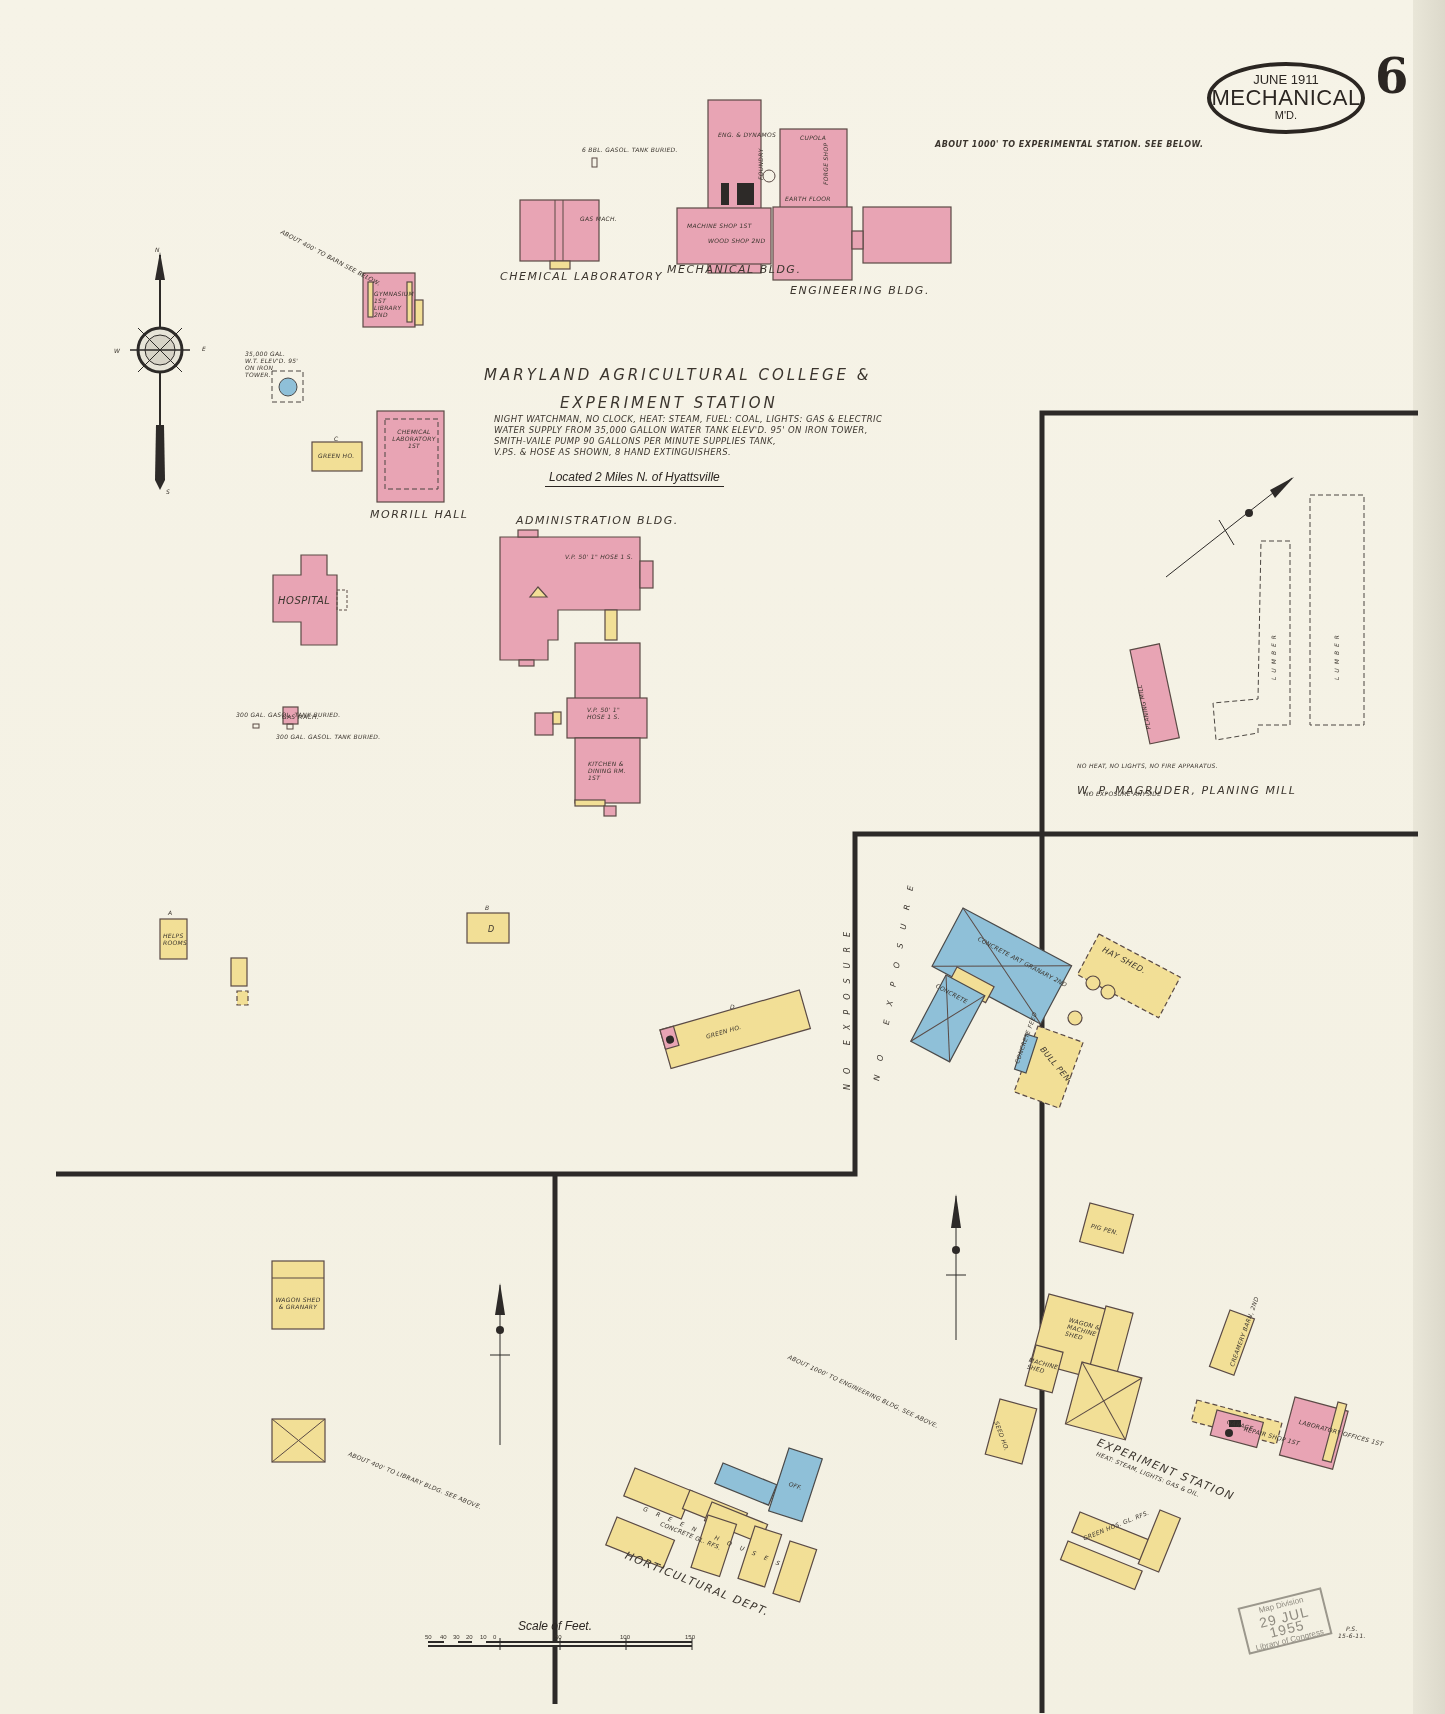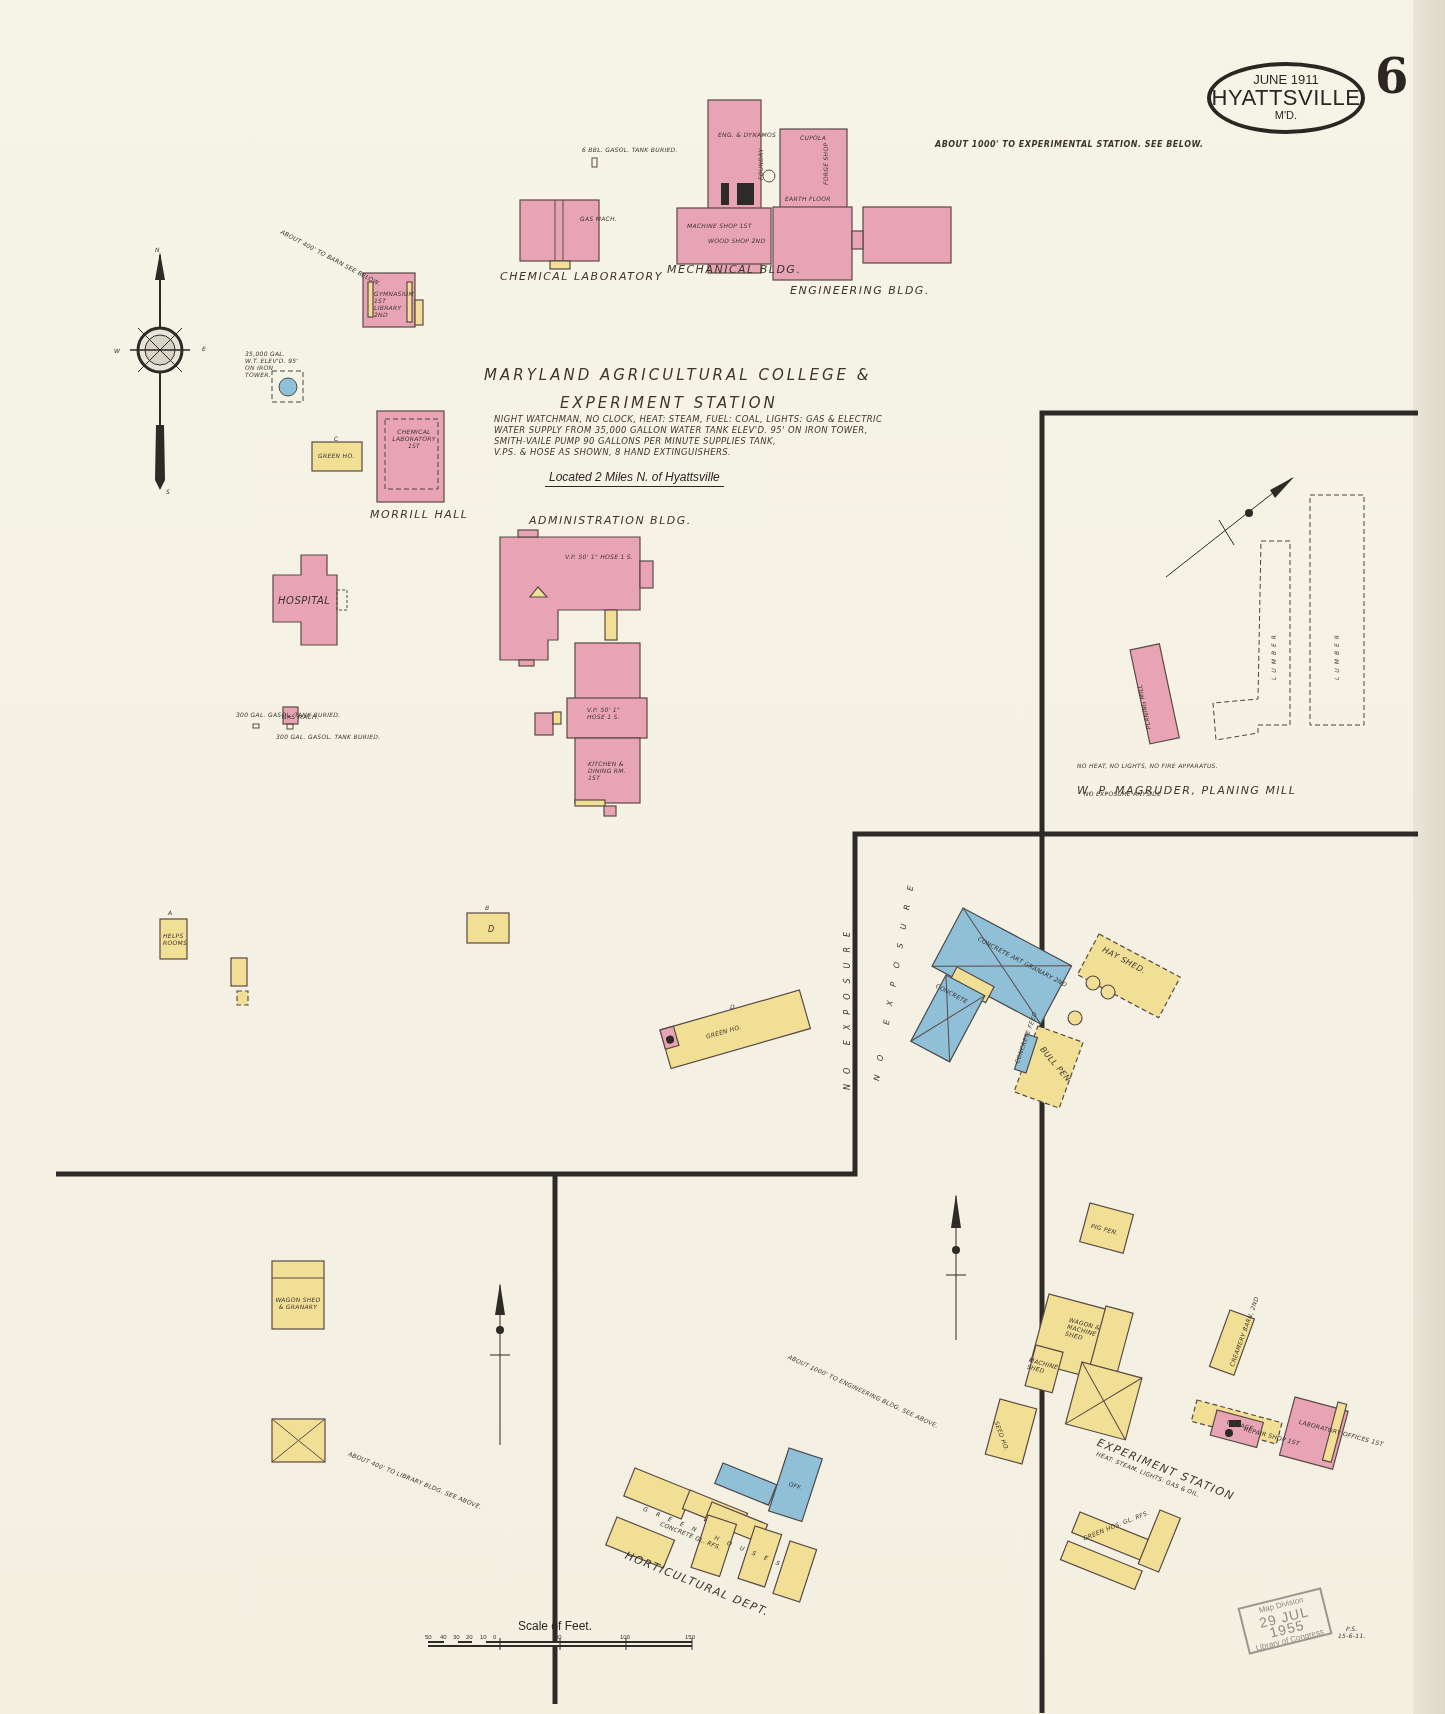--- a/index.html
+++ b/index.html
@@ -13,21 +13,21 @@
   .xs{font-size:6px;letter-spacing:.3px;}
   .title-oval{position:absolute;left:1207px;top:62px;width:158px;height:72px;border:4px solid #2b2622;border-radius:50%;text-align:center;box-sizing:border-box;}
   .title-oval .d{font-size:13px;margin-top:6px;color:#2b2622;font-family:"Liberation Sans",sans-serif;}
   .title-oval .c{font-size:22px;line-height:22px;color:#2b2622;font-family:"Liberation Sans",sans-serif;letter-spacing:.5px;}
   .title-oval .s{font-size:11px;color:#2b2622;font-family:"Liberation Sans",sans-serif;}
   .sheetno{position:absolute;left:1375px;top:48px;font-family:"DejaVu Serif",serif;font-weight:bold;font-size:48px;color:#2b2622;}
   .main-title{position:absolute;left:484px;top:366px;font-family:"DejaVu Sans",sans-serif;font-style:italic;font-size:15px;letter-spacing:3px;color:#3b352e;}
   .sub-title{position:absolute;left:560px;top:394px;font-family:"DejaVu Sans",sans-serif;font-style:italic;font-size:15px;letter-spacing:3px;color:#3b352e;}
   .notes{position:absolute;left:494px;top:414px;font-style:italic;font-size:8.5px;line-height:11px;color:#3b352e;text-transform:uppercase;letter-spacing:.4px;}
   .located{position:absolute;left:545px;top:470px;font-family:Liberation Sans, sans-serif;font-style:italic;font-size:12px;color:#2b2622;border-bottom:1.5px solid #2b2622;padding:0 4px 2px 4px;}
-  .scale-title{position:absolute;left:518px;top:1619px;font-family:"Liberation Sans",sans-serif;font-size:12px;color:#2b2622;}
+  .scale-title{position:absolute;left:518px;top:1619px;font-family:"Liberation Sans",sans-serif;font-size:12px;color:#2b2622;font-style:italic;}
   .tick{position:absolute;top:1634px;font-size:6px;color:#3b352e;font-family:"Liberation Sans",sans-serif;}
   .stamp{position:absolute;left:1242px;top:1597px;width:82px;height:44px;border:2px solid #9b978c;transform:rotate(-14deg);color:#8f8b80;font-family:"Liberation Sans",sans-serif;text-align:center;font-size:8px;line-height:12px;}
   .stamp .date{font-size:14px;letter-spacing:1px;}
   .rot{transform-origin:left top;}
 </style>
 </head>
 <body>
 
 <div class="sheet"></div>
 <div class="edge"></div>
@@ -260,21 +260,21 @@
     <rect x="500" y="1641" width="0" height="2" fill="#f4f1e4"></rect>
     <line x1="500" y1="1638" x2="500" y2="1650" stroke="#2d2a28"></line>
     <line x1="560" y1="1638" x2="560" y2="1650" stroke="#2d2a28"></line>
     <line x1="626" y1="1638" x2="626" y2="1650" stroke="#2d2a28"></line>
     <line x1="692" y1="1638" x2="692" y2="1650" stroke="#2d2a28"></line>
   </g>
 </svg>
 
 <div class="title-oval">
   <div class="d">JUNE 1911</div>
-  <div class="c">HYATTSVILLE</div>
+  <div class="c">MECHANICAL</div>
   <div class="s">M'D.</div>
 </div>
 <div class="sheetno">6</div>
 
 <span class="lbl xs" style="left:155px;top:246px;">N</span>
 <span class="lbl xs" style="left:114px;top:347px;">W</span>
 <span class="lbl xs" style="left:202px;top:345px;">E</span>
 <span class="lbl xs" style="left:166px;top:488px;">S</span>
 
 <div class="main-title">MARYLAND AGRICULTURAL COLLEGE &amp;</div>
@@ -306,21 +306,21 @@
 <span class="lbl xs" style="left:245px;top:350px;width:55px;white-space:normal;">35,000 GAL. W.T. ELEV'D. 95' ON IRON TOWER.</span>
 <span class="lbl xs" style="left:334px;top:435px;">C</span>
 <span class="lbl xs" style="left:318px;top:452px;">GREEN HO.</span>
 <span class="lbl xs" style="left:390px;top:428px;width:48px;white-space:normal;text-align:center;">CHEMICAL LABORATORY 1ST</span>
 <span class="lbl med" style="left:370px;top:508px;">MORRILL HALL</span>
 <span class="lbl sm" style="left:278px;top:595px;font-size:10px;">HOSPITAL</span>
 <span class="lbl xs" style="left:236px;top:711px;">300 GAL. GASOL. TANK BURIED.</span>
 <span class="lbl xs" style="left:282px;top:713px;">GAS MACH.</span>
 <span class="lbl xs" style="left:276px;top:733px;">300 GAL. GASOL. TANK BURIED.</span>
 
-<span class="lbl med" style="left:529px;top:514px;text-align:center;">ADMINISTRATION BLDG.</span>
+<span class="lbl med" style="left:516px;top:514px;text-align:center;">ADMINISTRATION BLDG.</span>
 <span class="lbl xs" style="left:565px;top:553px;">V.P. 50' 1" HOSE 1 S.</span>
 <span class="lbl xs" style="left:587px;top:706px;width:40px;white-space:normal;">V.P. 50' 1" HOSE 1 S.</span>
 <span class="lbl xs" style="left:588px;top:760px;width:50px;white-space:normal;">KITCHEN &amp; DINING RM. 1ST</span>
 
 <span class="lbl xs" style="left:168px;top:909px;">A</span>
 <span class="lbl xs" style="left:163px;top:932px;width:25px;white-space:normal;">HELPS ROOMS</span>
 <span class="lbl xs" style="left:485px;top:904px;">B</span>
 <span class="lbl sm" style="left:488px;top:925px;">D</span>
 <span class="lbl xs" style="left:730px;top:1003px;">D</span>
 <span class="lbl xs rot" style="left:705px;top:1033px;transform:rotate(-16deg);">GREEN HO.</span>

